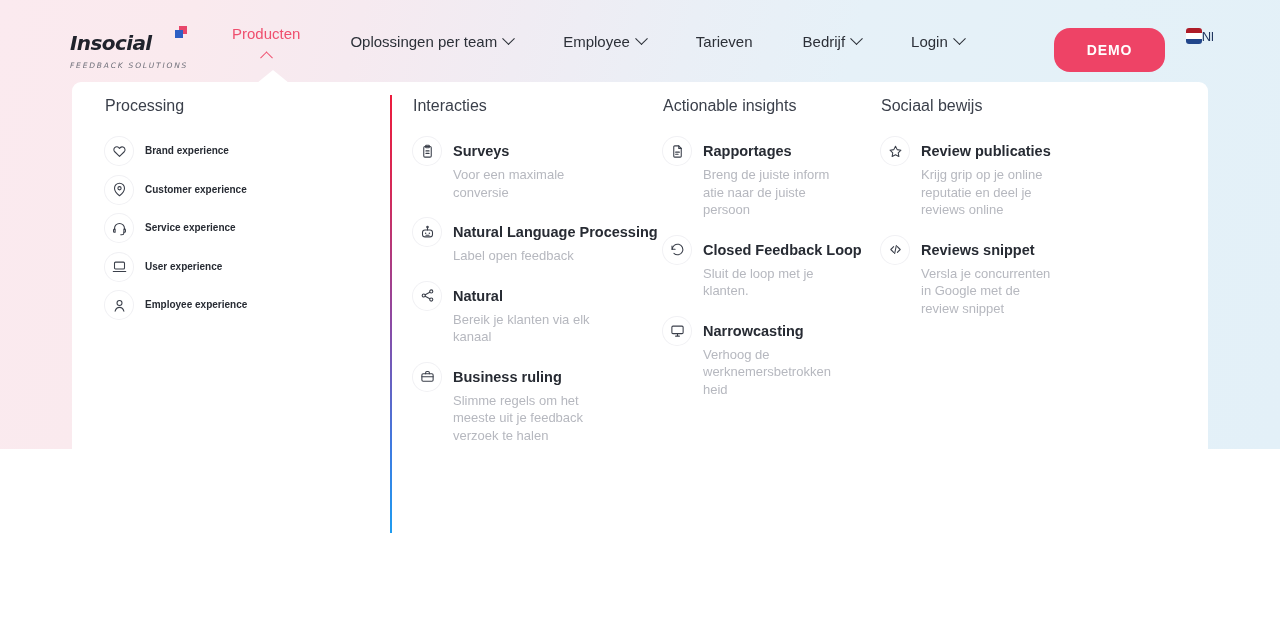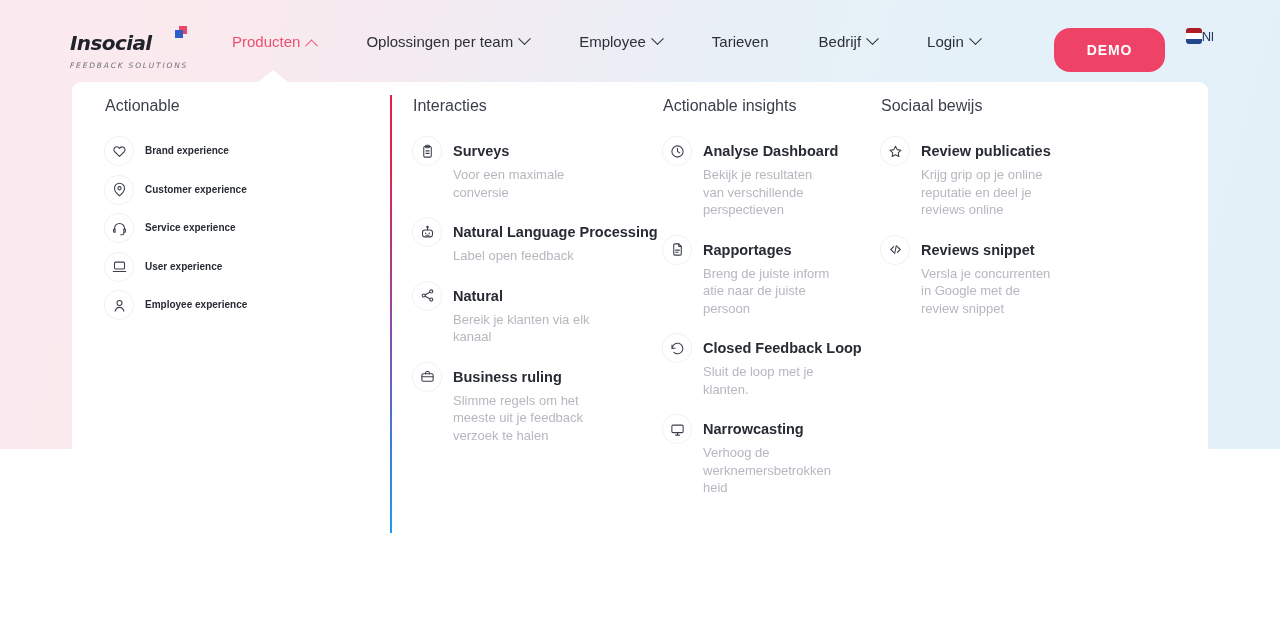--- a/index.html
+++ b/index.html
@@ -88,21 +88,21 @@
     align-items: center;
     gap: 7px;
     font-size: 15px;
     color: #2c3038;
     padding: 0 26px 0 0;
     margin-right: 24px;
     cursor: pointer;
     white-space: nowrap;
   }
   .nav-item:last-child { margin-right: 0; }
-  .nav-item.active { color: #ef4f6e; }
+  .nav-item.active { color: #ef4f6e; flex-direction: column; }
   .chev {
     display: inline-block;
     width: 9px; height: 9px;
     border-right: 1.6px solid currentColor;
     border-bottom: 1.6px solid currentColor;
     transform: rotate(45deg) translate(-2px,-2px);
   }
   .chev.up {
     transform: rotate(-135deg) translate(-3px,-3px);
   }
@@ -291,21 +291,21 @@
           <span class="b"></span>
       </div>
       <div class="lang-label">Nl</div>
     </div>
   </div>
 
   <div class="notch"></div>
   <div class="dropdown">
     <div class="cols" id="cols">
         <div class="col c1">
-          <div class="col-title">Actionable</div>
+          <div class="col-title">Processing</div>
           <div class="entry">
             <div class="ic">
               <svg width="15" height="15" viewBox="0 0 24 24" fill="none" stroke="currentColor" stroke-width="1.7" stroke-linecap="round" stroke-linejoin="round">
                 <path d="M20.8 8.6a4.6 4.6 0 0 0-7.8-2.6L12 7l-1-1a4.6 4.6 0 1 0-6.6 6.4l7.6 7.4 7.6-7.4a4.6 4.6 0 0 0 1.2-3.8z"></path>
               </svg>
             </div>
             <div class="txt">
               <div class="name">Brand experience</div>
             </div>
           </div>
@@ -413,32 +413,20 @@
               <div class="name">Business ruling</div>
               <div class="desc">Slimme regels om het meeste uit je feedback verzoek te halen</div>
             </div>
           </div>
         </div>
         <div class="col c3">
           <div class="col-title">Actionable insights</div>
           <div class="entry">
             <div class="ic">
               <svg width="15" height="15" viewBox="0 0 24 24" fill="none" stroke="currentColor" stroke-width="1.7" stroke-linecap="round" stroke-linejoin="round">
-                <circle cx="12" cy="12" r="9"></circle>
-                <path d="M12 7v5l3.6 2.2"></path>
-              </svg>
-            </div>
-            <div class="txt">
-              <div class="name">Analyse Dashboard</div>
-              <div class="desc">Bekijk je resultaten van verschillende perspectieven</div>
-            </div>
-          </div>
-          <div class="entry">
-            <div class="ic">
-              <svg width="15" height="15" viewBox="0 0 24 24" fill="none" stroke="currentColor" stroke-width="1.7" stroke-linecap="round" stroke-linejoin="round">
                 <path d="M14 3H7.5A1.5 1.5 0 0 0 6 4.5v15A1.5 1.5 0 0 0 7.5 21h9a1.5 1.5 0 0 0 1.5-1.5V7z"></path>
                 <path d="M14 3v4h4"></path>
                 <path d="M9 13h6M9 16.5h4"></path>
               </svg>
             </div>
             <div class="txt">
               <div class="name">Rapportages</div>
               <div class="desc">Breng de juiste inform atie naar de juiste persoon</div>
             </div>
           </div>

